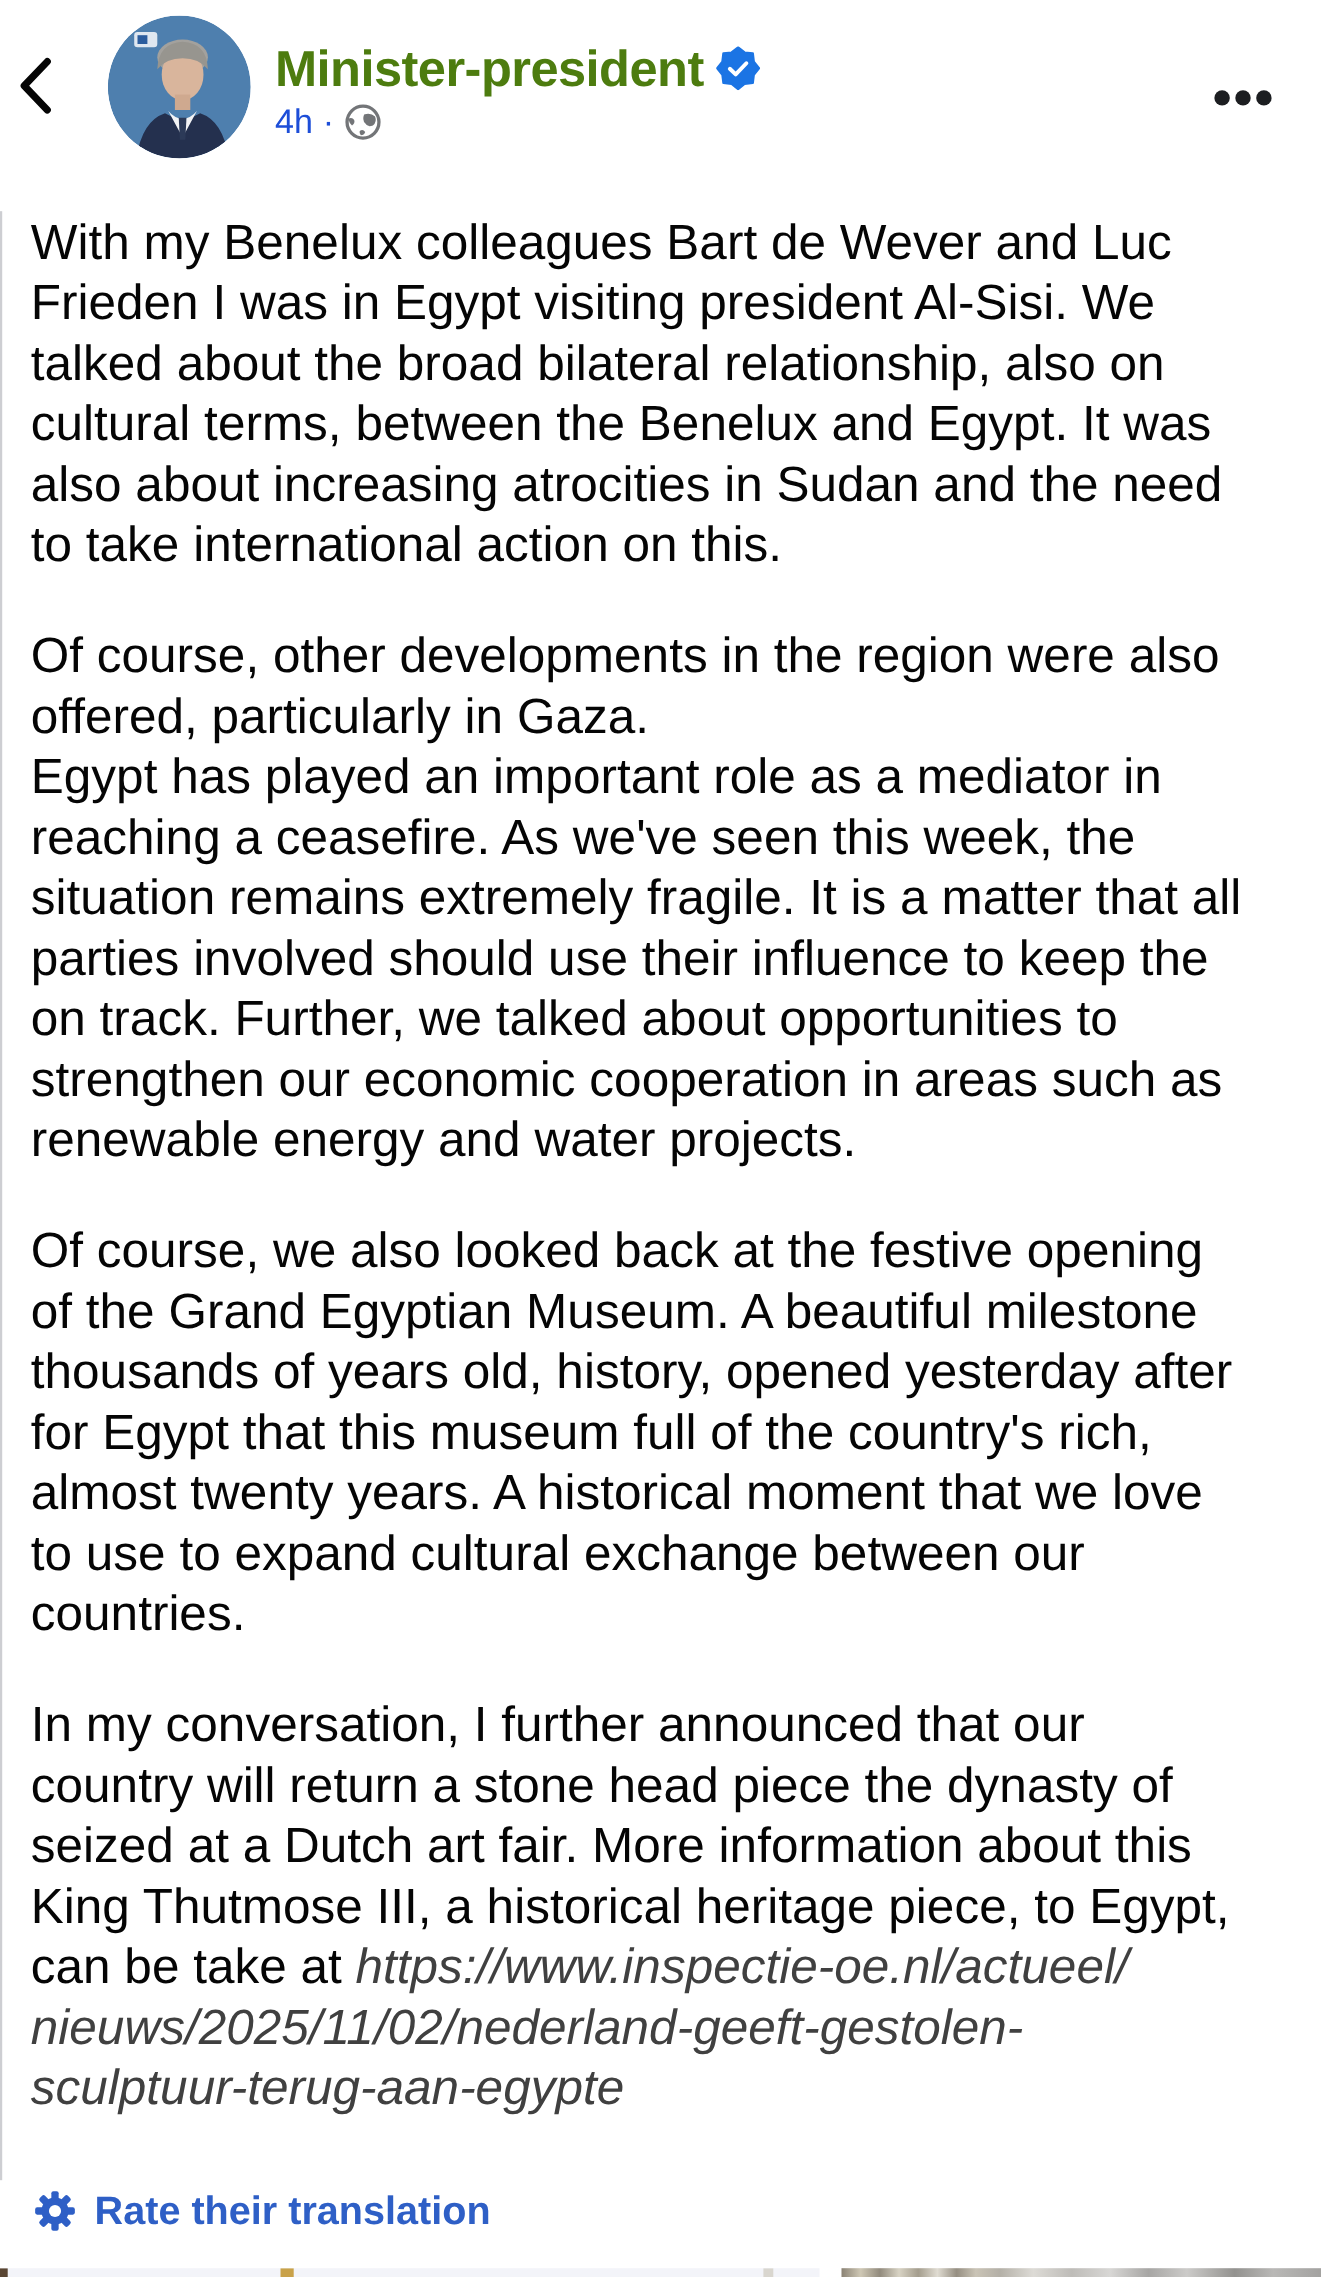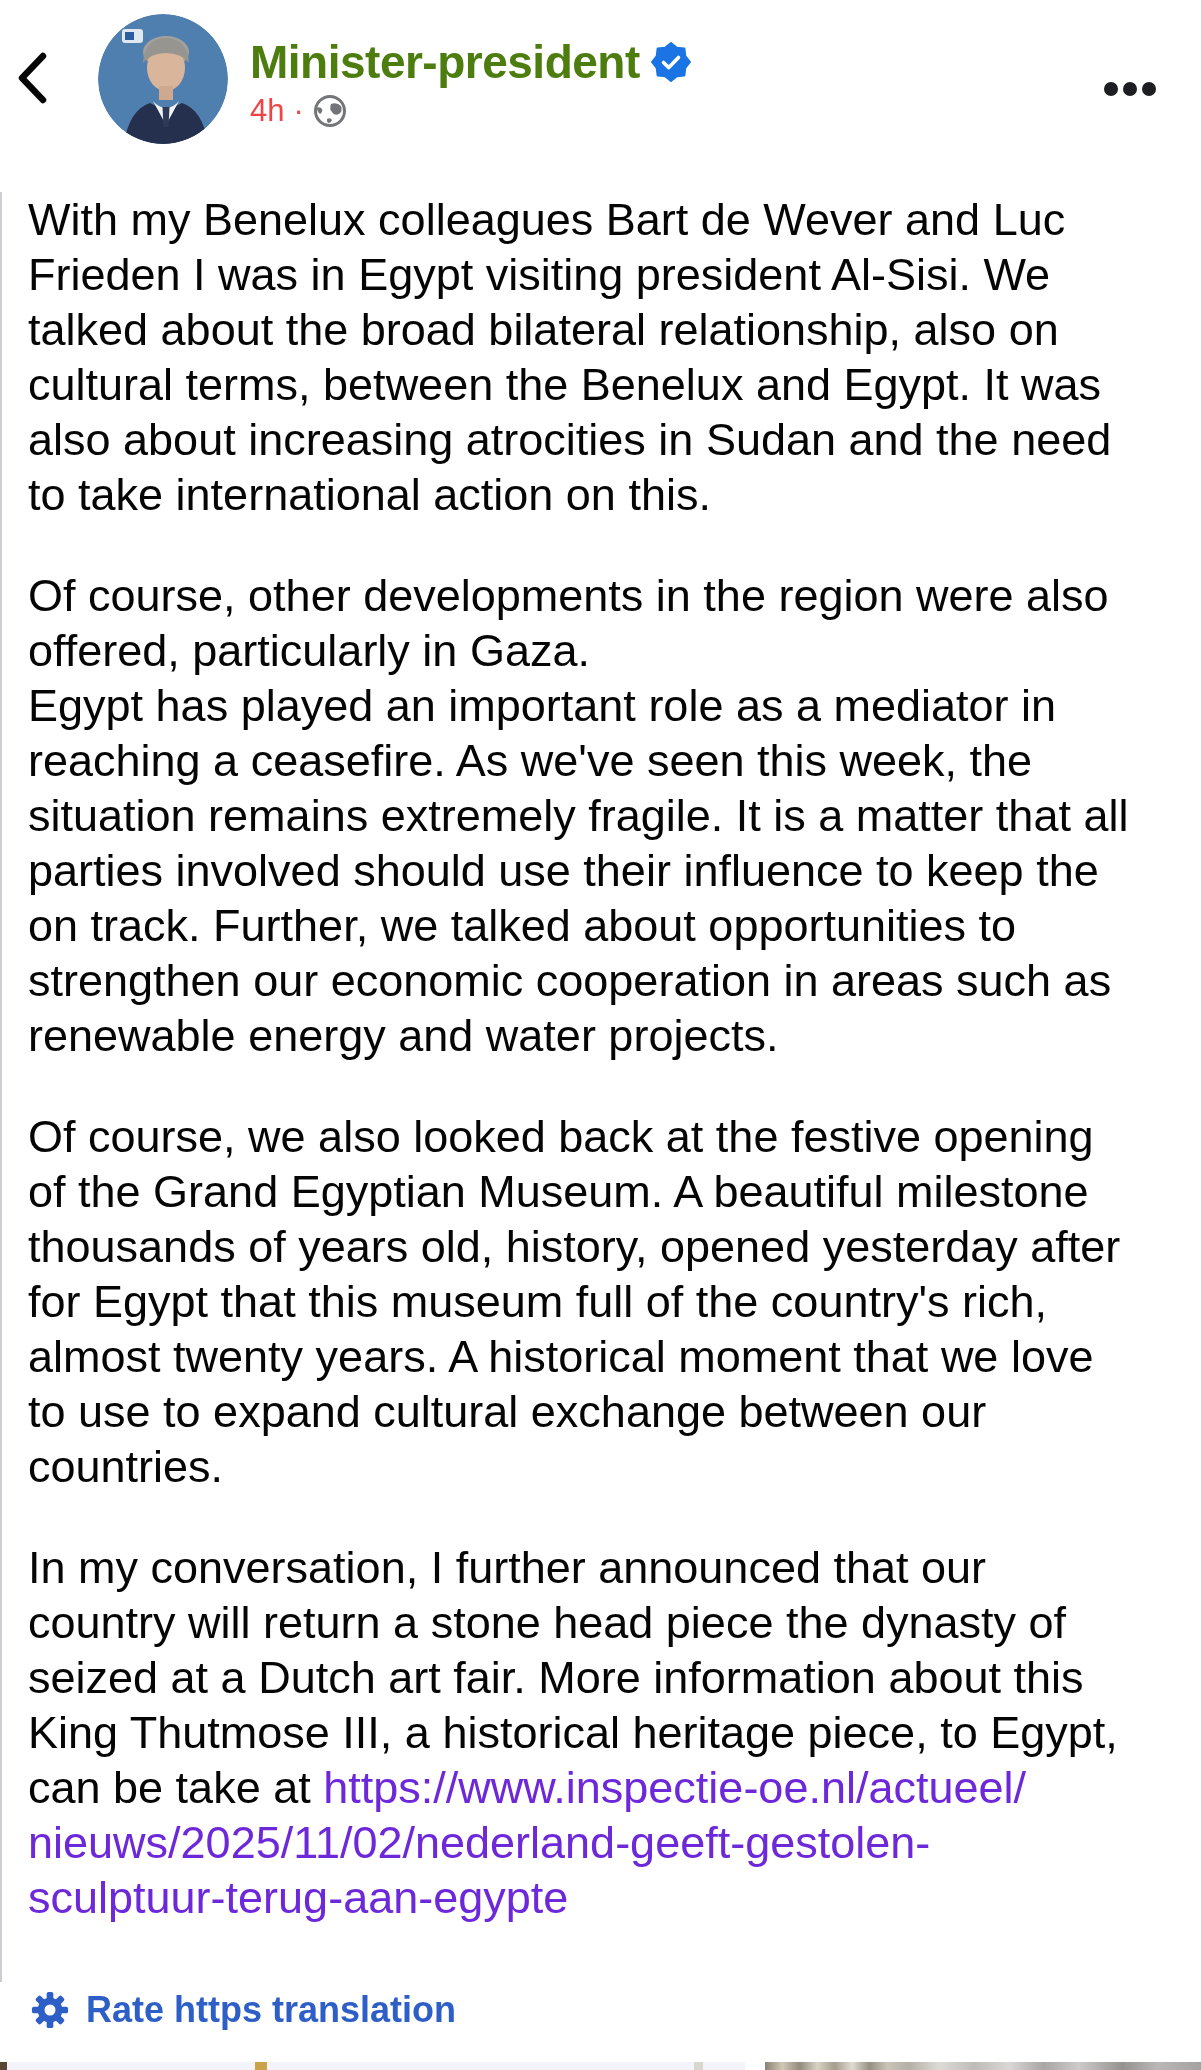--- a/index.html
+++ b/index.html
@@ -7,29 +7,29 @@
   body{
     width:1201px;height:2070px;position:relative;overflow:hidden;
     font-family:"Liberation Sans","DejaVu Sans",sans-serif;
     -webkit-font-smoothing:antialiased;
   }
   
   .back-btn{position:absolute;left:10px;top:46px;width:44px;height:64px;cursor:pointer;}
   .avatar{position:absolute;left:98px;top:14px;width:130px;height:130px;border-radius:50%;overflow:hidden;cursor:pointer;}
   .name-row{position:absolute;left:250px;top:38px;display:flex;align-items:center;gap:11px;}
   .page-name{font-size:46px;font-weight:700;color:#4d7c0f;line-height:48px;letter-spacing:-0.5px;cursor:pointer;}
-  .meta-row{position:absolute;left:250px;top:92px;display:flex;align-items:center;gap:9px;color:#ef4444;font-size:31px;line-height:38px;}
+  .meta-row{position:absolute;left:250px;top:92px;display:flex;align-items:center;gap:9px;color:#1d4ed8;font-size:31px;line-height:38px;}
   .menu-dots{position:absolute;left:1100px;top:78px;display:flex;gap:5px;cursor:pointer;padding:4px;}
   .menu-dots i{width:14px;height:14px;border-radius:50%;background:#1c1e21;display:block;}
   
   .left-edge{position:absolute;left:0;top:192px;width:2px;height:1790px;background:#cdced2;}
   .post-body{position:absolute;left:28px;top:192px;width:1160px;color:#050505;}
   .post-body .line{height:55px;line-height:55px;font-size:45px;white-space:nowrap;}
   .post-body .blankline{height:46px;}
-  .post-body .link{color:#6d28d9;cursor:pointer;}
+  .post-body .link{color:#404040;cursor:pointer;font-style:italic;}
   
   .rate-row{position:absolute;left:31px;top:1990px;display:flex;align-items:center;gap:17px;cursor:pointer;}
   .rate-label{font-size:36px;font-weight:700;color:#2e5fc6;line-height:40px;}
   
   .photo-left{position:absolute;left:0;top:2062px;width:745px;height:8px;background:#f3f4f9;overflow:hidden;cursor:pointer;}
   .photo-left .mark-brown{position:absolute;left:0;top:0;width:7px;height:8px;background:#5a4633;}
   .photo-left .mark-gold{position:absolute;left:255px;top:0;width:12px;height:8px;background:#c9a24a;}
   .photo-left .mark-faint{position:absolute;left:694px;top:0;width:9px;height:8px;background:#d9d6cf;}
   .photo-right{position:absolute;left:765px;top:2062px;width:436px;height:8px;cursor:pointer;
     background:linear-gradient(90deg,#8a8274 0%,#cfc8b5 4%,#928b7d 8%,#d8d3c4 12%,#a49d8d 16%,#e0dcd2 20%,#968f82 24%,#cac4b6 28%,#b4b0a7 33%,#dddbd6 40%,#bebcb8 48%,#d8d7d5 56%,#a7a6a4 64%,#cccbc9 72%,#93928f 82%,#b9b8b6 90%,#a3a2a0 100%);}
@@ -134,21 +134,21 @@
       <rect x="16.5" y="1" width="7" height="9" rx="2" transform="rotate(45 20 20)"></rect>
       <rect x="16.5" y="1" width="7" height="9" rx="2" transform="rotate(90 20 20)"></rect>
       <rect x="16.5" y="1" width="7" height="9" rx="2" transform="rotate(135 20 20)"></rect>
       <rect x="16.5" y="1" width="7" height="9" rx="2" transform="rotate(180 20 20)"></rect>
       <rect x="16.5" y="1" width="7" height="9" rx="2" transform="rotate(225 20 20)"></rect>
       <rect x="16.5" y="1" width="7" height="9" rx="2" transform="rotate(270 20 20)"></rect>
       <rect x="16.5" y="1" width="7" height="9" rx="2" transform="rotate(315 20 20)"></rect>
     </g>
     <circle cx="20" cy="20" r="5.8" fill="#ffffff"></circle>
   </svg>
-  <span class="rate-label">Rate https translation</span>
+  <span class="rate-label">Rate their translation</span>
 </div>
 
 <div class="photo-left">
   <div class="mark-brown"></div>
   <div class="mark-gold"></div>
   <div class="mark-faint"></div>
 </div>
 <div class="photo-right"></div>
 
 </body></html>

